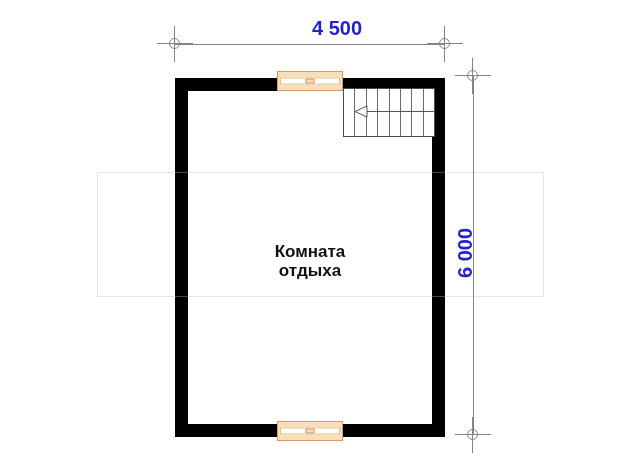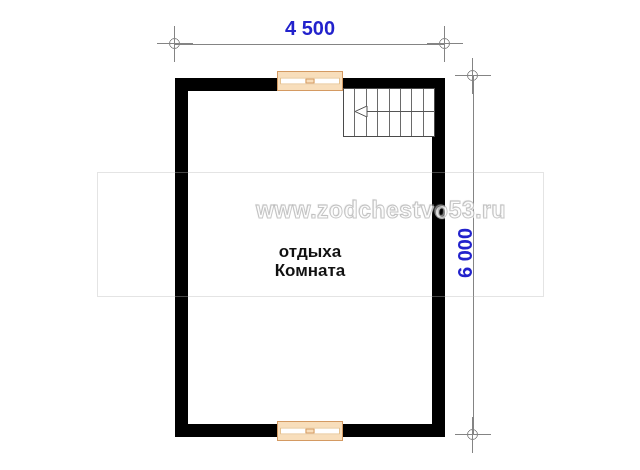--- a/index.html
+++ b/index.html
@@ -11,21 +11,21 @@
 
   
   .dimline{background:#848484;z-index:3;}
   .marker{width:36px;height:36px;z-index:3;}
   .marker .m-h{position:absolute;left:0;top:17px;width:36px;height:1px;background:#848484;}
   .marker .m-v{position:absolute;left:17px;top:0;width:1px;height:36px;background:#848484;}
   .marker .m-c{position:absolute;left:12px;top:12px;width:11px;height:11px;border:1px solid #848484;
                border-radius:50%;box-sizing:border-box;background:transparent;}
   .dim-label{color:#2222cc;font-weight:bold;font-size:20px;white-space:nowrap;z-index:6;}
   .dim-label.vertical{transform:translate(-50%,-50%) rotate(-90deg);}
-  .dim-label.horizontal{transform:translateX(-50%);}
+  .dim-label.horizontal{transform:translateX(-50%);margin-left:27px;}
 
   
   .plan{left:175px;top:78px;width:270px;height:359px;border:13px solid #000000;background:#ffffff;z-index:1;}
 
   
   .window{width:66px;height:20px;background:#f8debb;border:1px solid #d49a62;z-index:2;}
   .window .glass{position:absolute;left:2px;right:2px;top:50%;height:7px;transform:translateY(-50%);
                  background:#ffffff;border:1px solid #e6c18d;box-sizing:border-box;}
   .window .knob{position:absolute;left:50%;top:50%;width:9px;height:5px;transform:translate(-50%,-50%);
                 background:#f8debb;border:1px solid #d49a62;box-sizing:border-box;z-index:1;}
@@ -104,20 +104,19 @@
       <div class="tread"></div>
       <div class="tread"></div>
       <div class="tread"></div>
     </div>
   <div class="abs stair-arrow-line"></div>
   <svg class="abs stair-arrow-head" width="16" height="15" viewBox="0 0 16 15">
     <polygon points="15,2 3,7.5 15,13" fill="#ffffff" stroke="#555" stroke-width="1"></polygon>
   </svg>
 
   <div class="abs room-label">
+    <div>Комната</div>
     <div>отдыха</div>
-    <div>Комната</div>
   </div>
 
   <div class="abs wm-box"></div>
-  <div class="abs wm-text wm-url">www.zodchestvo53.ru</div>
 
 </div>
 
 </body></html>

